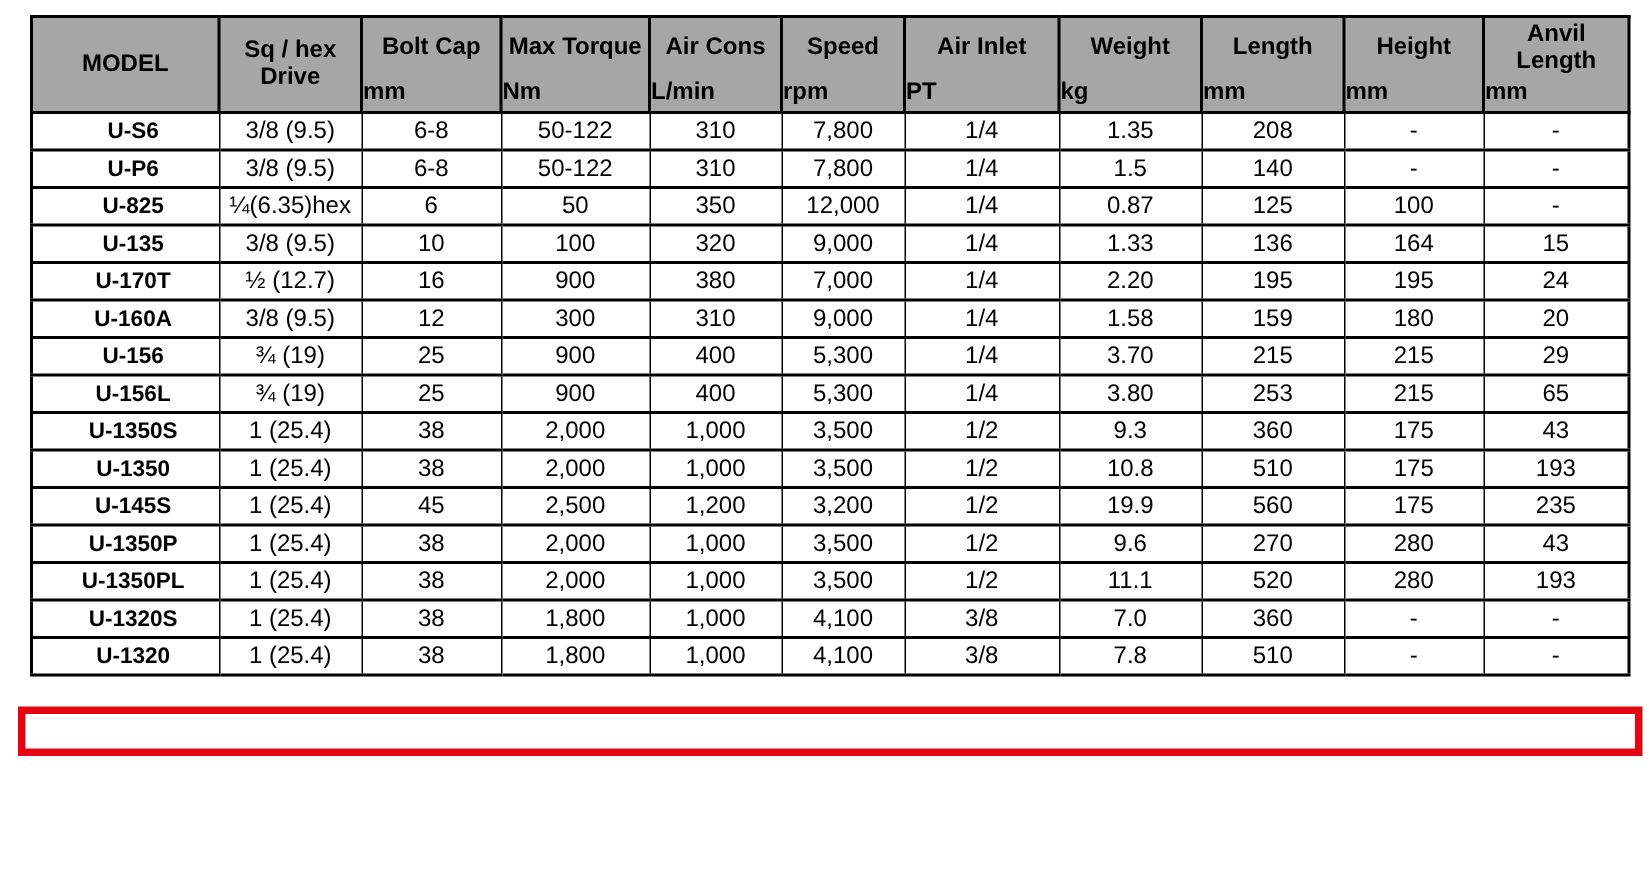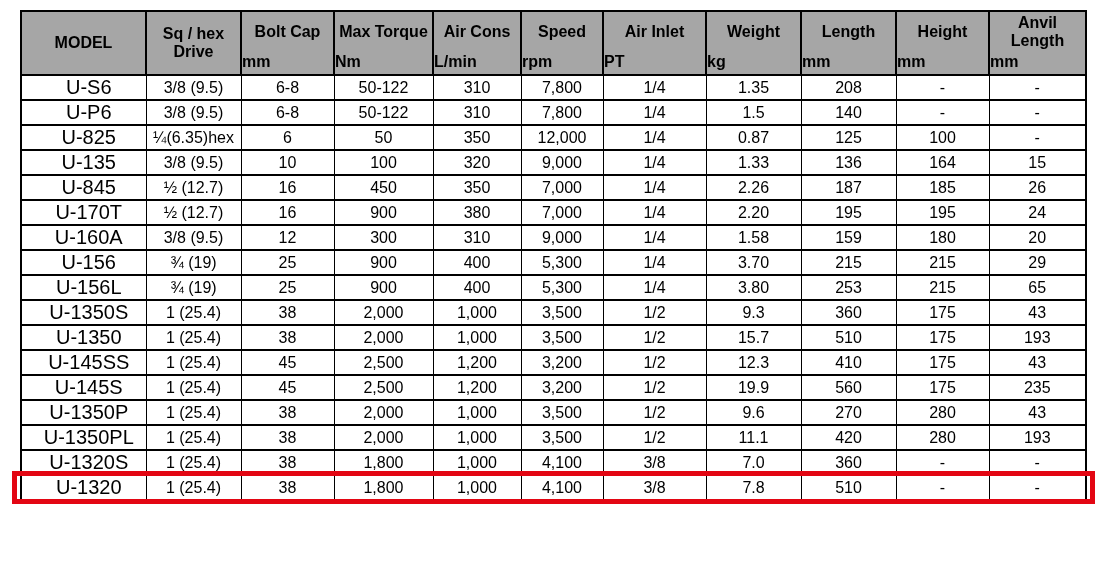--- a/index.html
+++ b/index.html
@@ -60,22 +60,22 @@
     border-bottom-width: 2px;
     height: 23px;
     padding: 0 2px;
     text-align: center;
     vertical-align: middle;
     font-size: 16px;
     white-space: nowrap;
     overflow: hidden;
   }
   table.spec td.model {
-    font-weight: normal;
-    font-size: 20px;
+    font-weight: bold;
+    font-size: 15px;
     padding-left: 12px;
   }
   #highlight-box {
     position: absolute;
     border: 5px solid var(--highlight, #e30613);
     box-sizing: border-box;
     pointer-events: none;
     z-index: 5;
   }
 </style>
@@ -213,33 +213,20 @@
             <td>100</td>
             <td>320</td>
             <td>9,000</td>
             <td>1/4</td>
             <td>1.33</td>
             <td>136</td>
             <td>164</td>
             <td>15</td>
           </tr>
           <tr>
-            <td class="model">U-845</td>
-            <td>½ (12.7)</td>
-            <td>16</td>
-            <td>450</td>
-            <td>350</td>
-            <td>7,000</td>
-            <td>1/4</td>
-            <td>2.26</td>
-            <td>187</td>
-            <td>185</td>
-            <td>26</td>
-          </tr>
-          <tr>
             <td class="model">U-170T</td>
             <td>½ (12.7)</td>
             <td>16</td>
             <td>900</td>
             <td>380</td>
             <td>7,000</td>
             <td>1/4</td>
             <td>2.20</td>
             <td>195</td>
             <td>195</td>
@@ -298,46 +285,33 @@
             <td>43</td>
           </tr>
           <tr>
             <td class="model">U-1350</td>
             <td>1 (25.4)</td>
             <td>38</td>
             <td>2,000</td>
             <td>1,000</td>
             <td>3,500</td>
             <td>1/2</td>
-            <td>15.7</td>
+            <td>10.8</td>
             <td>510</td>
             <td>175</td>
             <td>193</td>
           </tr>
           <tr>
-            <td class="model">U-145SS</td>
+            <td class="model">U-145S</td>
             <td>1 (25.4)</td>
             <td>45</td>
             <td>2,500</td>
             <td>1,200</td>
             <td>3,200</td>
             <td>1/2</td>
-            <td>12.3</td>
-            <td>410</td>
-            <td>175</td>
-            <td>43</td>
-          </tr>
-          <tr>
-            <td class="model">U-145S</td>
-            <td>1 (25.4)</td>
-            <td>45</td>
-            <td>2,500</td>
-            <td>1,200</td>
-            <td>3,200</td>
-            <td>1/2</td>
             <td>19.9</td>
             <td>560</td>
             <td>175</td>
             <td>235</td>
           </tr>
           <tr>
             <td class="model">U-1350P</td>
             <td>1 (25.4)</td>
             <td>38</td>
             <td>2,000</td>
@@ -351,21 +325,21 @@
           </tr>
           <tr class="highlight">
             <td class="model">U-1350PL</td>
             <td>1 (25.4)</td>
             <td>38</td>
             <td>2,000</td>
             <td>1,000</td>
             <td>3,500</td>
             <td>1/2</td>
             <td>11.1</td>
-            <td>420</td>
+            <td>520</td>
             <td>280</td>
             <td>193</td>
           </tr>
           <tr>
             <td class="model">U-1320S</td>
             <td>1 (25.4)</td>
             <td>38</td>
             <td>1,800</td>
             <td>1,000</td>
             <td>4,100</td>

